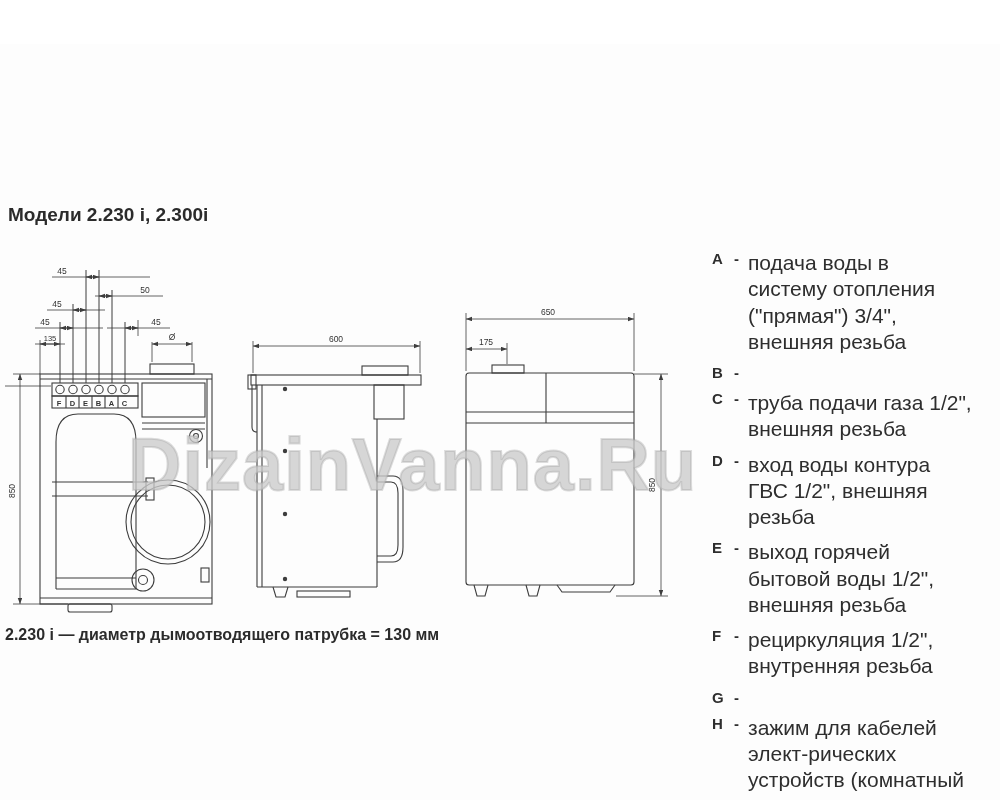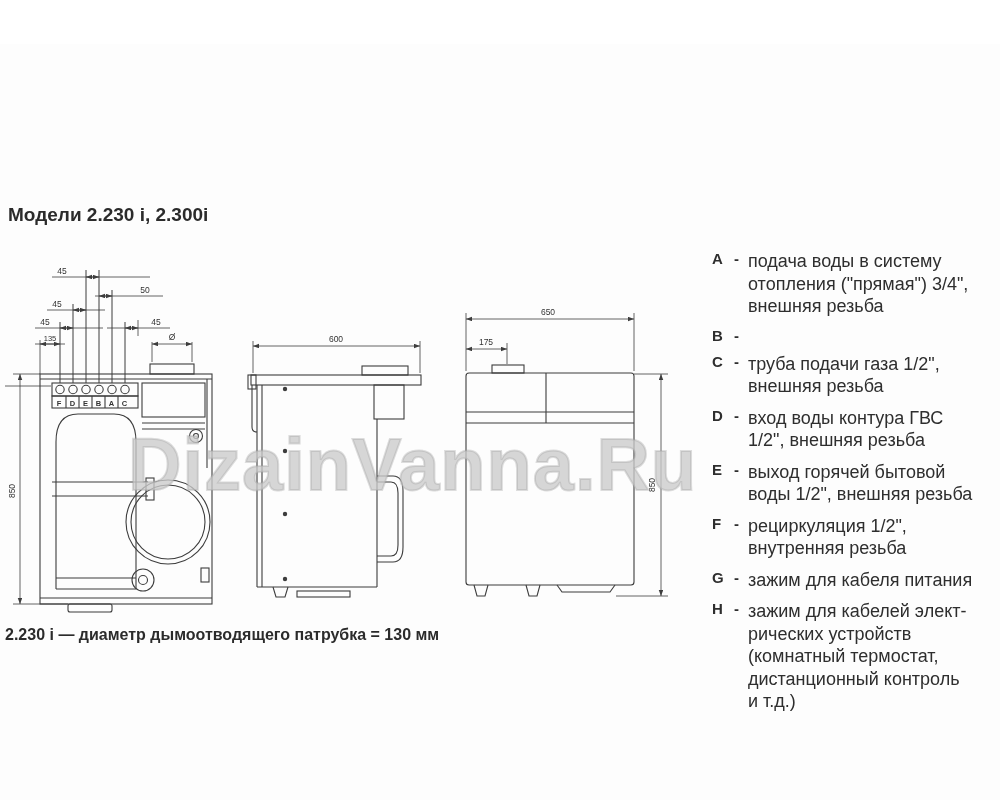--- a/index.html
+++ b/index.html
@@ -15,21 +15,21 @@
   .dimtxt-sm{font-size:7.5px;}
   .conn-letter{font-size:7.5px;font-weight:bold;}
   #watermark{position:absolute;left:128px;top:378px;font-size:74px;font-weight:bold;
              letter-spacing:1px;white-space:nowrap;color:rgba(203,203,203,0.78);
              -webkit-text-stroke:2px rgba(160,160,160,0.35);z-index:6;pointer-events:none;}
   #legend{position:absolute;left:712px;top:206px;width:275px;display:flex;
           flex-direction:column;gap:9px;z-index:2;}
   .legend-item{display:grid;grid-template-columns:22px 14px 225px;align-items:start;}
   .legend-key{font-weight:bold;font-size:15px;}
   .legend-dash{font-weight:bold;font-size:15px;}
-  .legend-text{font-size:18px;line-height:1.25;}
+  .legend-text{font-size:21px;line-height:1.25;}
   #notes{position:absolute;left:5px;top:582px;display:flex;flex-direction:column;gap:0;z-index:2;}
   .note{font-size:16px;font-weight:bold;color:#2b2b2b;}
 </style>
 </head>
 <body>
 
 <div id="page">
 
   <div id="title">Модели 2.230 i, 2.300i</div>
 
@@ -191,21 +191,20 @@
       <span class="legend-text">выход горячей бытовой воды 1/2", внешняя резьба</span>
     </div>
     <div class="legend-item">
       <span class="legend-key">F</span>
       <span class="legend-dash">-</span>
       <span class="legend-text">рециркуляция 1/2", внутренняя резьба</span>
     </div>
     <div class="legend-item">
       <span class="legend-key">G</span>
       <span class="legend-dash">-</span>
-      <span class="legend-text">зажим для кабеля питания</span>
     </div>
     <div class="legend-item">
       <span class="legend-key">H</span>
       <span class="legend-dash">-</span>
       <span class="legend-text">зажим для кабелей элект-рических устройств (комнатный термостат, дистанционный контроль и т.д.)</span>
     </div>
   </div>
 
   <div id="notes">
     <div class="note">

